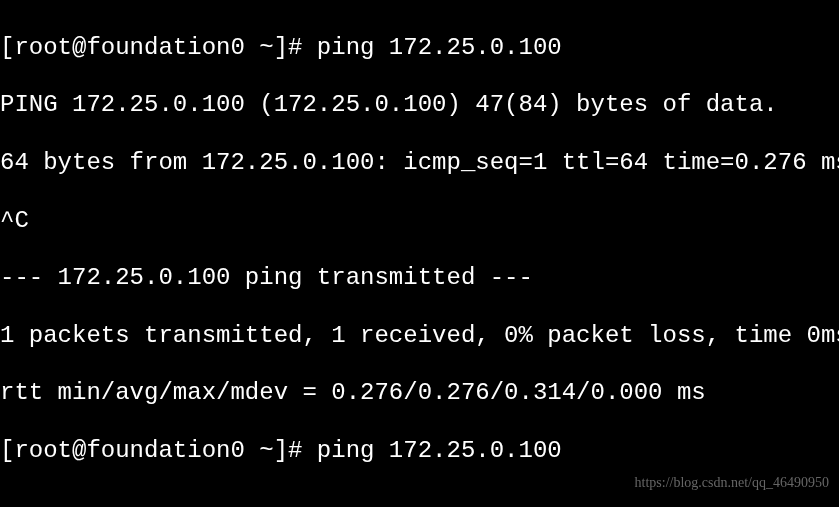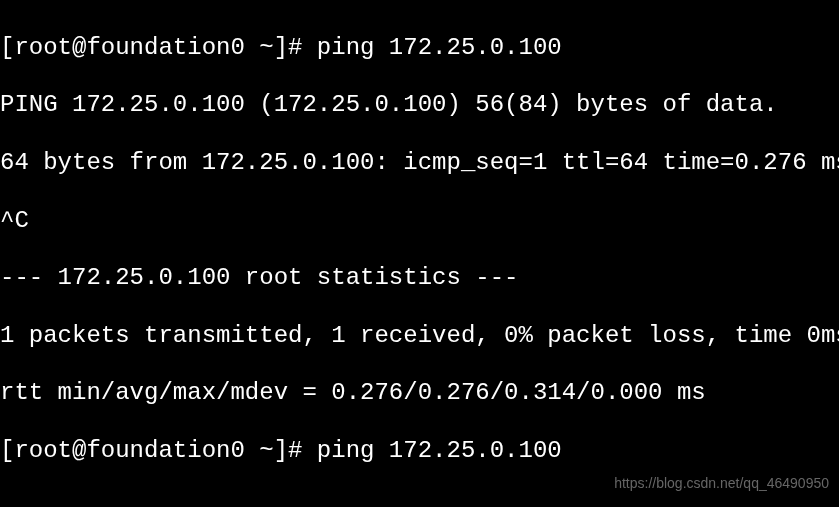--- a/index.html
+++ b/index.html
@@ -24,32 +24,32 @@
     }
     .line {
       display: block;
     }
     .watermark {
       position: absolute;
       bottom: 15px;
       right: 10px;
       color: #666666;
       font-size: 14px;
-      font-family: Liberation Sans, sans-serif;
+      font-family: Liberation Serif, serif;
     }
   </style>
 </head>
 <body>
 
 <div class="terminal">
 <span class="line"><span>[root@foundation0 ~]# </span><span>ping 172.25.0.100</span></span>
-<span class="line">PING 172.25.0.100 (172.25.0.100) 56(84) bytes of data.</span>
+<span class="line">PING 172.25.0.100 (172.25.0.100) 47(84) bytes of data.</span>
 <span class="line">64 bytes from 172.25.0.100: icmp_seq=1 ttl=64 time=0.276 ms</span>
 <span class="line">^C</span>
-<span class="line">--- 172.25.0.100 root statistics ---</span>
+<span class="line">--- 172.25.0.100 ping transmitted ---</span>
 <span class="line">1 packets transmitted, 1 received, 0% packet loss, time 0ms</span>
 <span class="line">rtt min/avg/max/mdev = 0.276/0.276/0.314/0.000 ms</span>
 <span class="line"><span>[root@foundation0 ~]# </span><span>ping 172.25.0.100</span></span>
 
 
 
 
 
 
 

